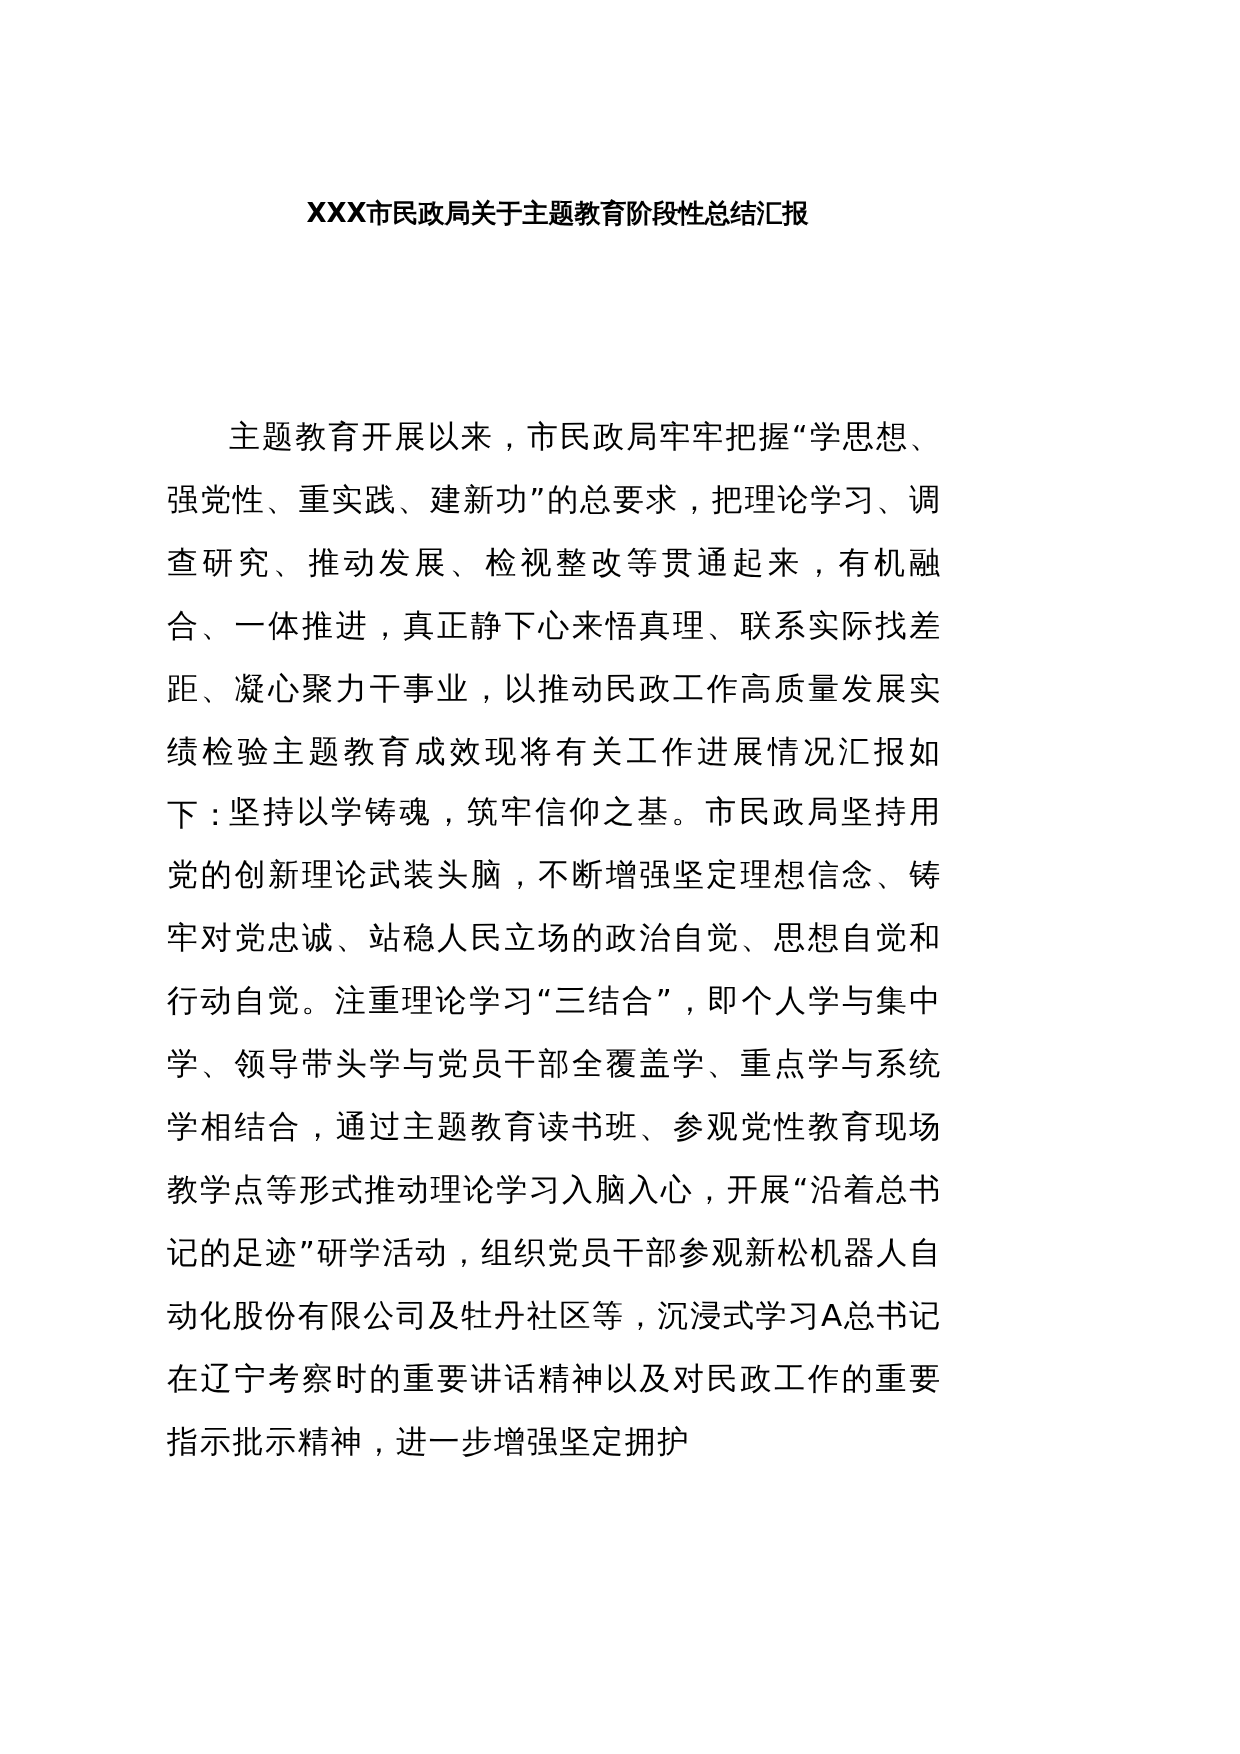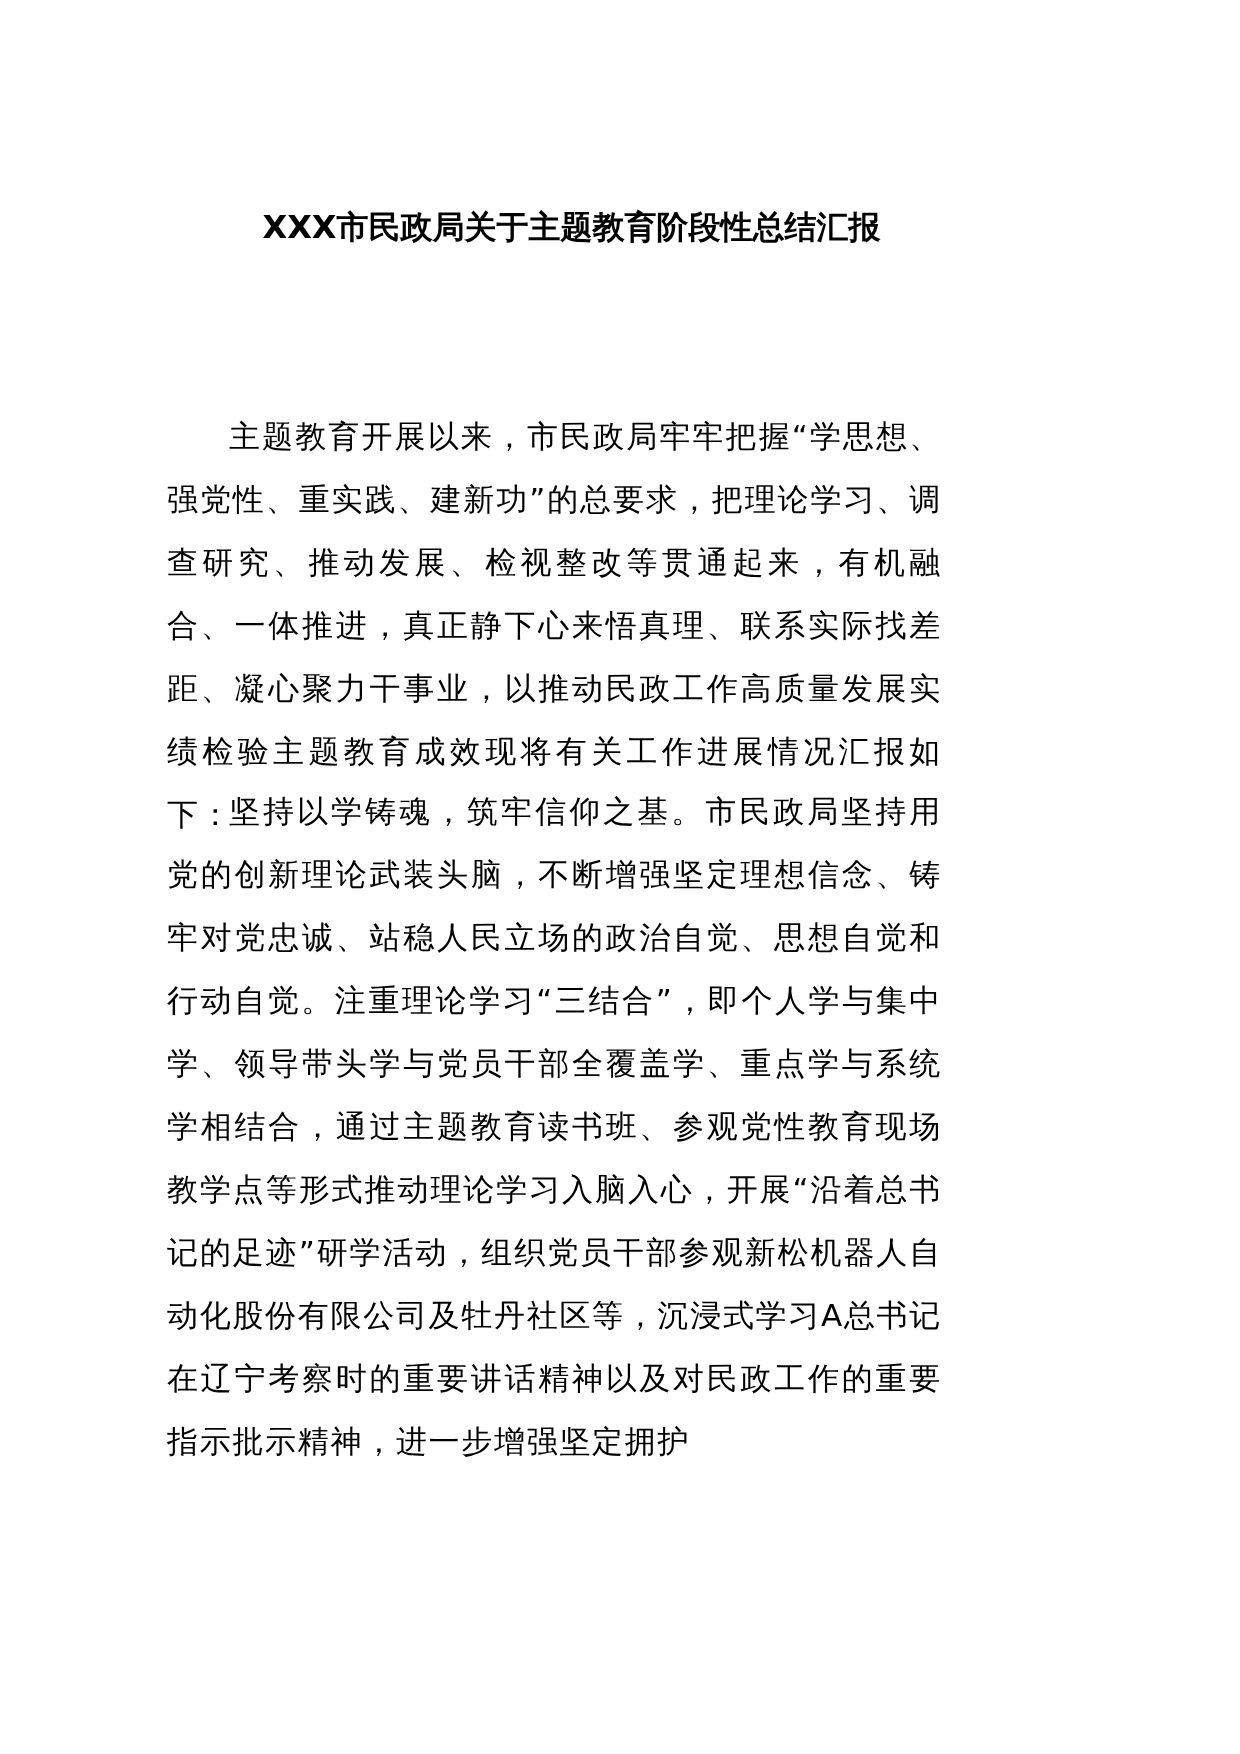--- a/index.html
+++ b/index.html
@@ -22,26 +22,26 @@
       width: 1240px;
       height: 1754px;
       background: #ffffff;
     }
     .title {
       position: absolute;
       left: 167px;
       top: 180px;
       width: 775px;
       text-align: center;
-      font-size: 32px;
+      font-size: 26px;
       font-weight: bold;
       line-height: 60px;
       letter-spacing: 0px;
       white-space: nowrap;
-      margin: 17px;
+      margin: 3px;
     }
     .body-text {
       position: absolute;
       left: 167px;
       width: 775px;
       font-size: 31px;
       line-height: 63px;
       text-indent: 2em;
       text-align: justify;
       margin: 0;

